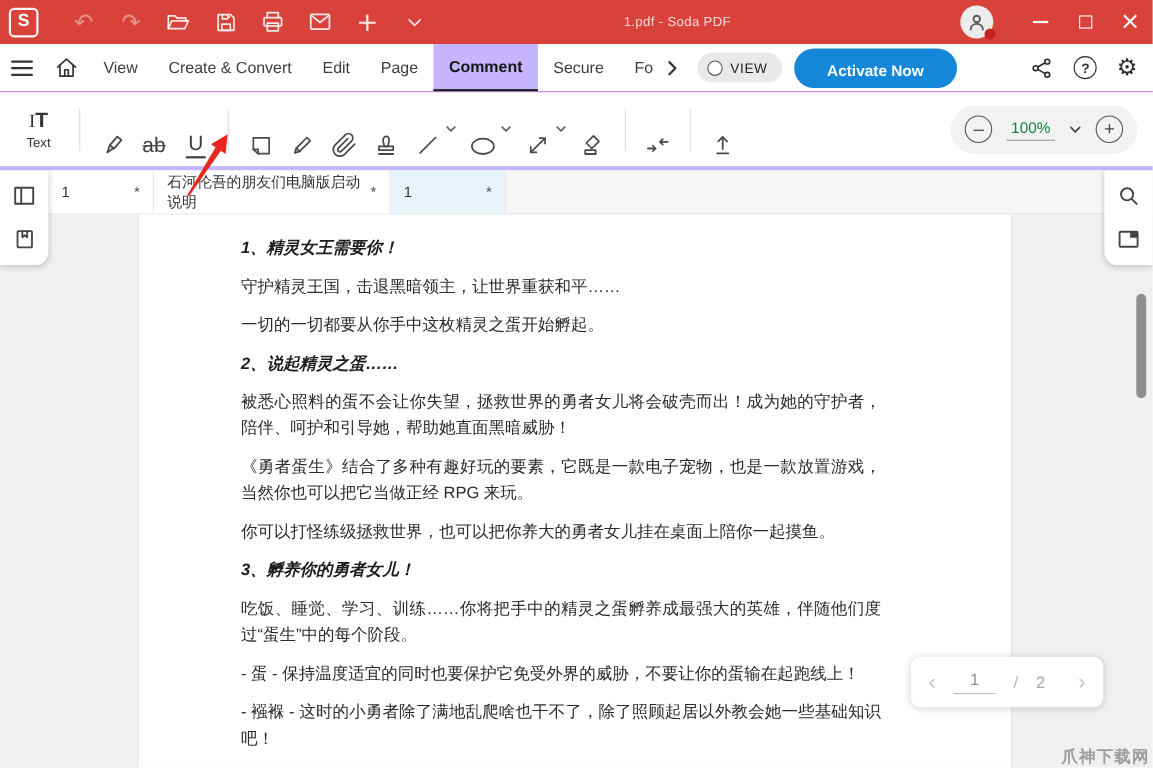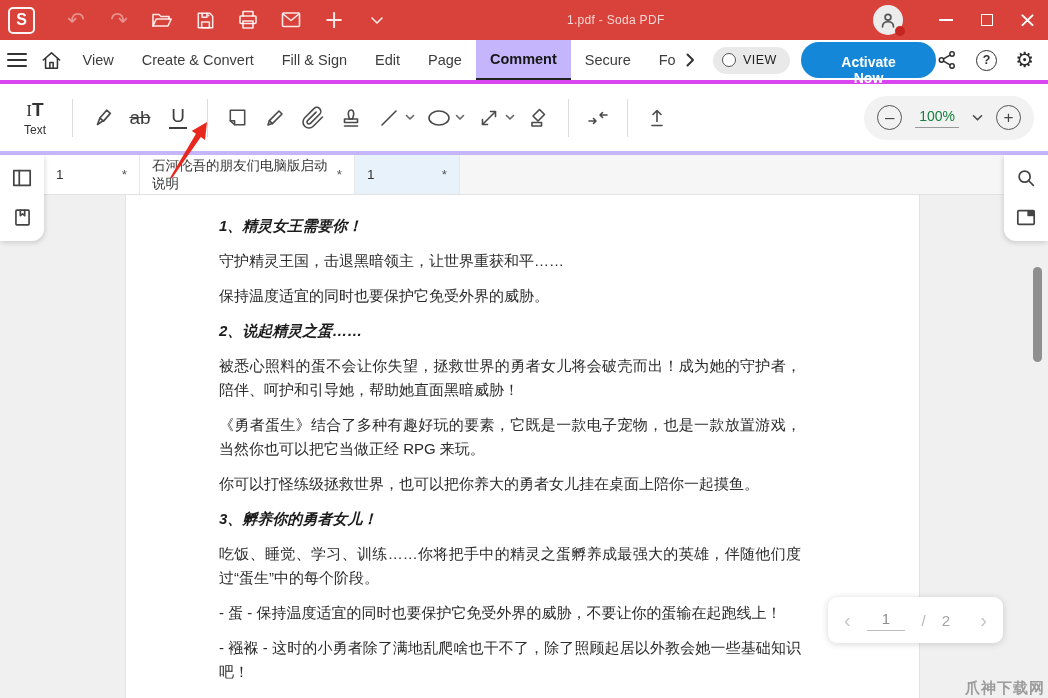--- a/index.html
+++ b/index.html
@@ -20,36 +20,36 @@
   .tb-right { position:absolute; right:0; top:0; height:40px; display:flex; align-items:center; }
   .avatar-wrap { position:relative; width:30px; height:30px; margin-right:22px; }
   .avatar { width:30px; height:30px; border-radius:50%; background:#ececec; color:#555; display:flex; align-items:center; justify-content:center; }
   .avatar-dot { position:absolute; right:-2px; bottom:-1px; width:10px; height:10px; border-radius:50%; background:#c62421; }
   .win-btn { width:41px; height:40px; display:flex; align-items:center; justify-content:center; color:#fff; }
   .min-bar { width:14px; height:2px; background:#fff; }
   .max-box { width:12px; height:12px; border:1.7px solid #fff; }
   .close-x { font-size:22px; font-family:"DejaVu Sans",sans-serif; line-height:1; }
 
   
-  .menubar { position:absolute; top:40px; left:0; width:100%; height:44px; background:#fff; border-bottom:4px solid #d946ef; display:flex; align-items:stretch; color:#3d3d3d; }
+  .menubar { position:absolute; top:40px; left:0; width:100%; height:44px; background:#fff; border-bottom:1px solid #d946ef; display:flex; align-items:stretch; color:#3d3d3d; }
   .mb-iconbtn { width:40px; display:flex; align-items:center; justify-content:center; color:#333; }
   .menu-item { display:flex; align-items:center; padding:0 14px; font-size:14.5px; white-space:nowrap; cursor:default; }
   .menu-item.active { background:#c4b5fd; border-bottom:2.5px solid #222; font-weight:700; color:#161616; }
   .menu-item.truncated { padding-right:2px; overflow:hidden; width:36px; }
   .mb-chev { display:flex; align-items:center; padding:0 8px; color:#333; }
   .view-pill { align-self:center; display:flex; align-items:center; gap:7px; background:#e9e9e9; border-radius:14px; height:27px; padding:0 13px 0 9px; margin-left:10px; font-size:12.5px; color:#222; letter-spacing:.5px; }
   .view-circle { width:14px; height:14px; border:1.7px solid #555; border-radius:50%; background:#fff; }
   .activate-btn { align-self:center; margin-left:11px; background:#1487d8; color:#fff; border:none; border-radius:19px; height:36px; padding:12px 30px; font-size:14px; font-weight:700; font-family:inherit; cursor:pointer; }
   .mb-right { margin-left:auto; display:flex; align-items:center; gap:18px; padding-right:14px; color:#2e2e2e; }
   .help-circle { width:21px; height:21px; border:1.8px solid #2e2e2e; border-radius:50%; display:flex; align-items:center; justify-content:center; font-size:12.5px; font-weight:700; }
   .gear-glyph { font-family:"DejaVu Sans",sans-serif; font-size:21px; line-height:1; }
 
   
   .toolbar { position:absolute; top:84px; left:0; width:100%; height:71px; background:#fff; border-bottom:4px solid #c4b5fd; display:flex; align-items:center; color:#4a4a4a; }
-  .tool { width:38px; height:52px; display:flex; align-items:center; justify-content:center; color:#4a4a4a; cursor:default; }
+  .tool { width:38px; height:52px; display:flex; align-items:flex-end; justify-content:center; color:#4a4a4a; cursor:default; }
   .tool-text { width:54px; height:56px; display:flex; flex-direction:column; align-items:center; justify-content:center; margin-left:8px; }
   .it-glyph { font-size:19px; color:#333; }
   .it-glyph .i { font-family:"Liberation Serif","DejaVu Serif",serif; font-size:17px; }
   .it-glyph .t { font-weight:700; }
   .tool-text-label { font-size:12px; color:#333; margin-top:2px; }
   .tsep { width:1px; height:38px; background:#dcdcdc; margin:0 10px; }
   .glyph-ab { font-size:19px; color:#3f3f3f; text-decoration:line-through; }
   .glyph-u { font-size:19px; color:#3f3f3f; border-bottom:2px solid #3f3f3f; line-height:1.05; padding:0 2px 1px; }
   .dd-chev { width:16px; height:52px; display:flex; align-items:center; justify-content:center; color:#666; margin-left:-6px; margin-right:2px; }
   .zoom-pill { margin-left:auto; margin-right:14px; height:44px; background:#f2f2f2; border-radius:22px; display:flex; align-items:center; gap:13px; padding:0 13px; }
@@ -171,21 +171,20 @@
     </div>
     <div class="mb-iconbtn">
       <svg class="ic" width="23" height="23" viewBox="0 0 24 24">
           <path d="M3.5 11.5 L12 4 l8.5 7.5"></path>
           <path d="M5.8 9.8 V20 h12.4 V9.8"></path>
           <path d="M10.3 20 v-6 h3.4 v6"></path>
         </svg>
     </div>
     <div class="menu-item">View</div>
     <div class="menu-item">Create &amp; Convert</div>
-    <div class="menu-item">Fill &amp; Sign</div>
     <div class="menu-item">Edit</div>
     <div class="menu-item">Page</div>
     <div class="menu-item active">Comment</div>
     <div class="menu-item">Secure</div>
     <div class="menu-item truncated">Fo</div>
     <div class="mb-chev">
       <svg class="ic" width="9" height="14" viewBox="0 0 9 14" style="stroke-width:2">
           <path d="M1.5 1.5 L7 7 L1.5 12.5"></path>
         </svg>
     </div>
@@ -371,21 +370,21 @@
           <rect x="3" y="3" width="18" height="15" rx="1" fill="none" stroke="currentColor" stroke-width="1.9"></rect>
           <rect x="13.5" y="3" width="7.5" height="6" fill="currentColor"></rect>
         </svg>
     </div>
   </div>
 
   <div class="content">
     <div class="page">
       <p class="doc-h">1、精灵女王需要你！</p>
       <p>守护精灵王国，击退黑暗领主，让世界重获和平……</p>
-      <p>保持温度适宜的同时也要保护它免受外界的威胁。</p>
+      <p>一切的一切都要从你手中这枚精灵之蛋开始孵起。</p>
       <p class="doc-h">2、说起精灵之蛋……</p>
       <p>被悉心照料的蛋不会让你失望，拯救世界的勇者女儿将会破壳而出！成为她的守护者，陪伴、呵护和引导她，帮助她直面黑暗威胁！</p>
       <p>《勇者蛋生》结合了多种有趣好玩的要素，它既是一款电子宠物，也是一款放置游戏，当然你也可以把它当做正经 RPG 来玩。</p>
       <p>你可以打怪练级拯救世界，也可以把你养大的勇者女儿挂在桌面上陪你一起摸鱼。</p>
       <p class="doc-h">3、孵养你的勇者女儿！</p>
       <p>吃饭、睡觉、学习、训练……你将把手中的精灵之蛋孵养成最强大的英雄，伴随他们度过“蛋生”中的每个阶段。</p>
       <p>- 蛋 - 保持温度适宜的同时也要保护它免受外界的威胁，不要让你的蛋输在起跑线上！</p>
       <p>- 襁褓 - 这时的小勇者除了满地乱爬啥也干不了，除了照顾起居以外教会她一些基础知识吧！</p>
     </div>
     <div class="scroll-thumb"></div>

